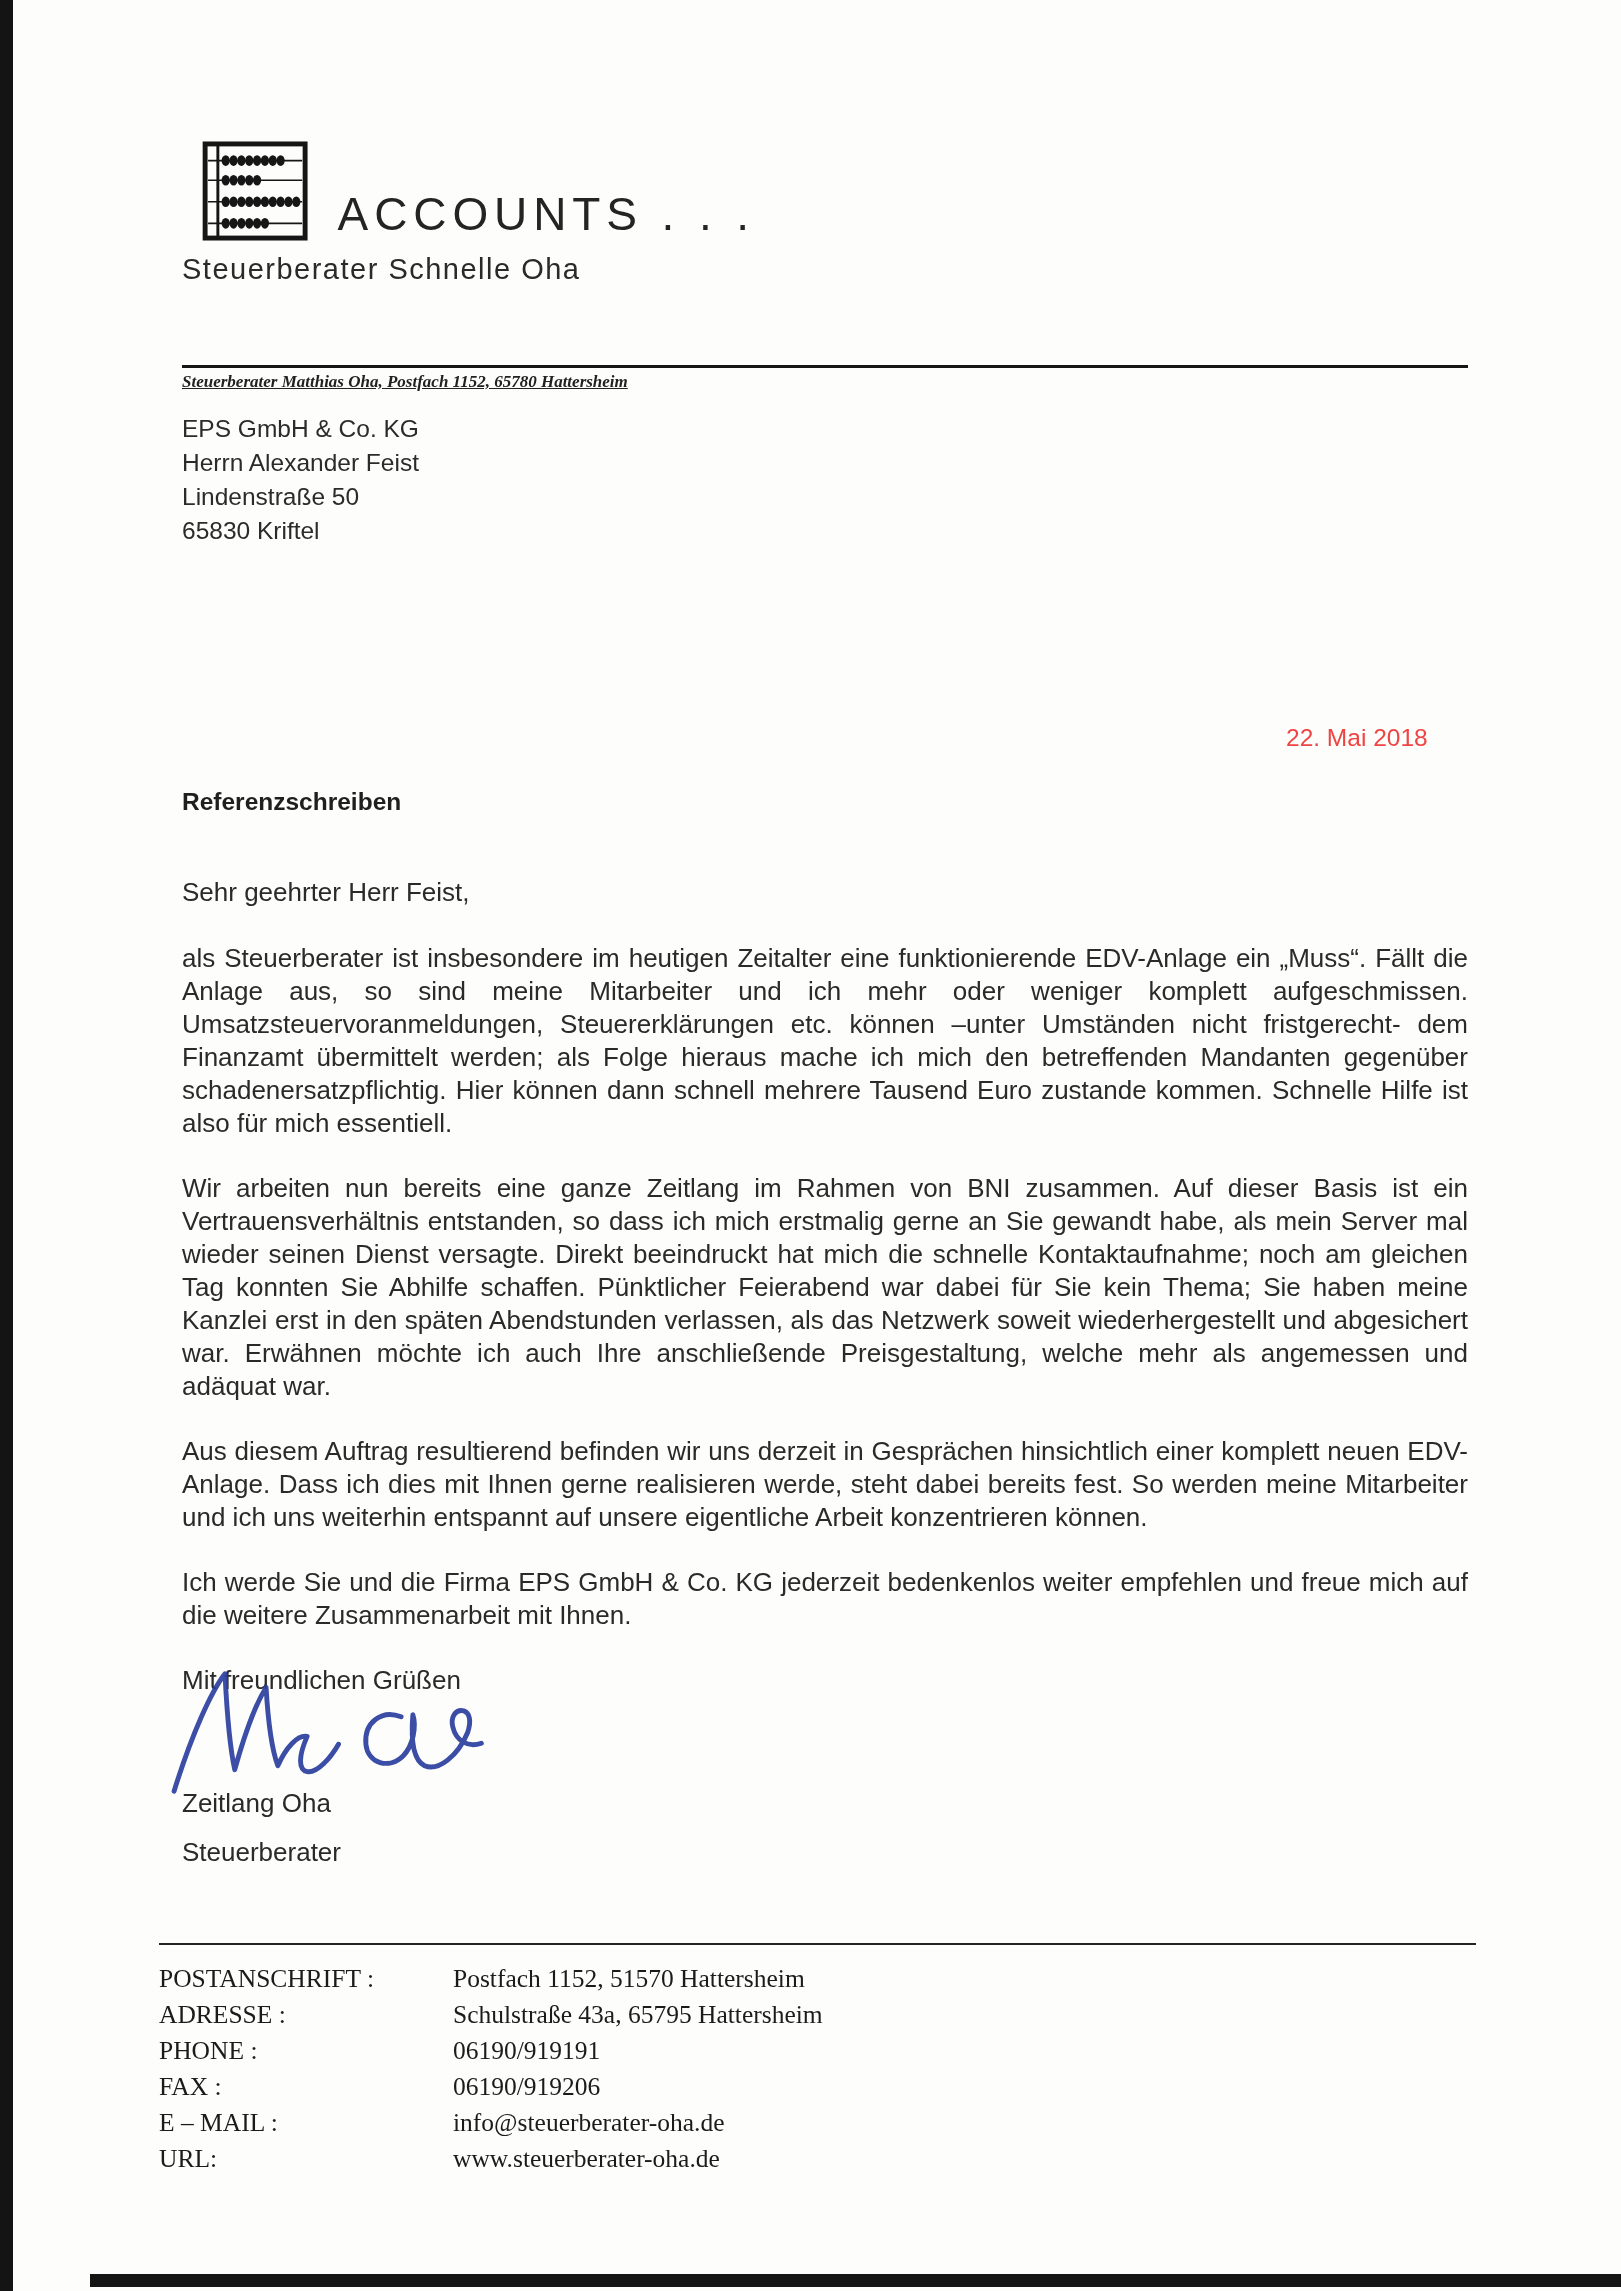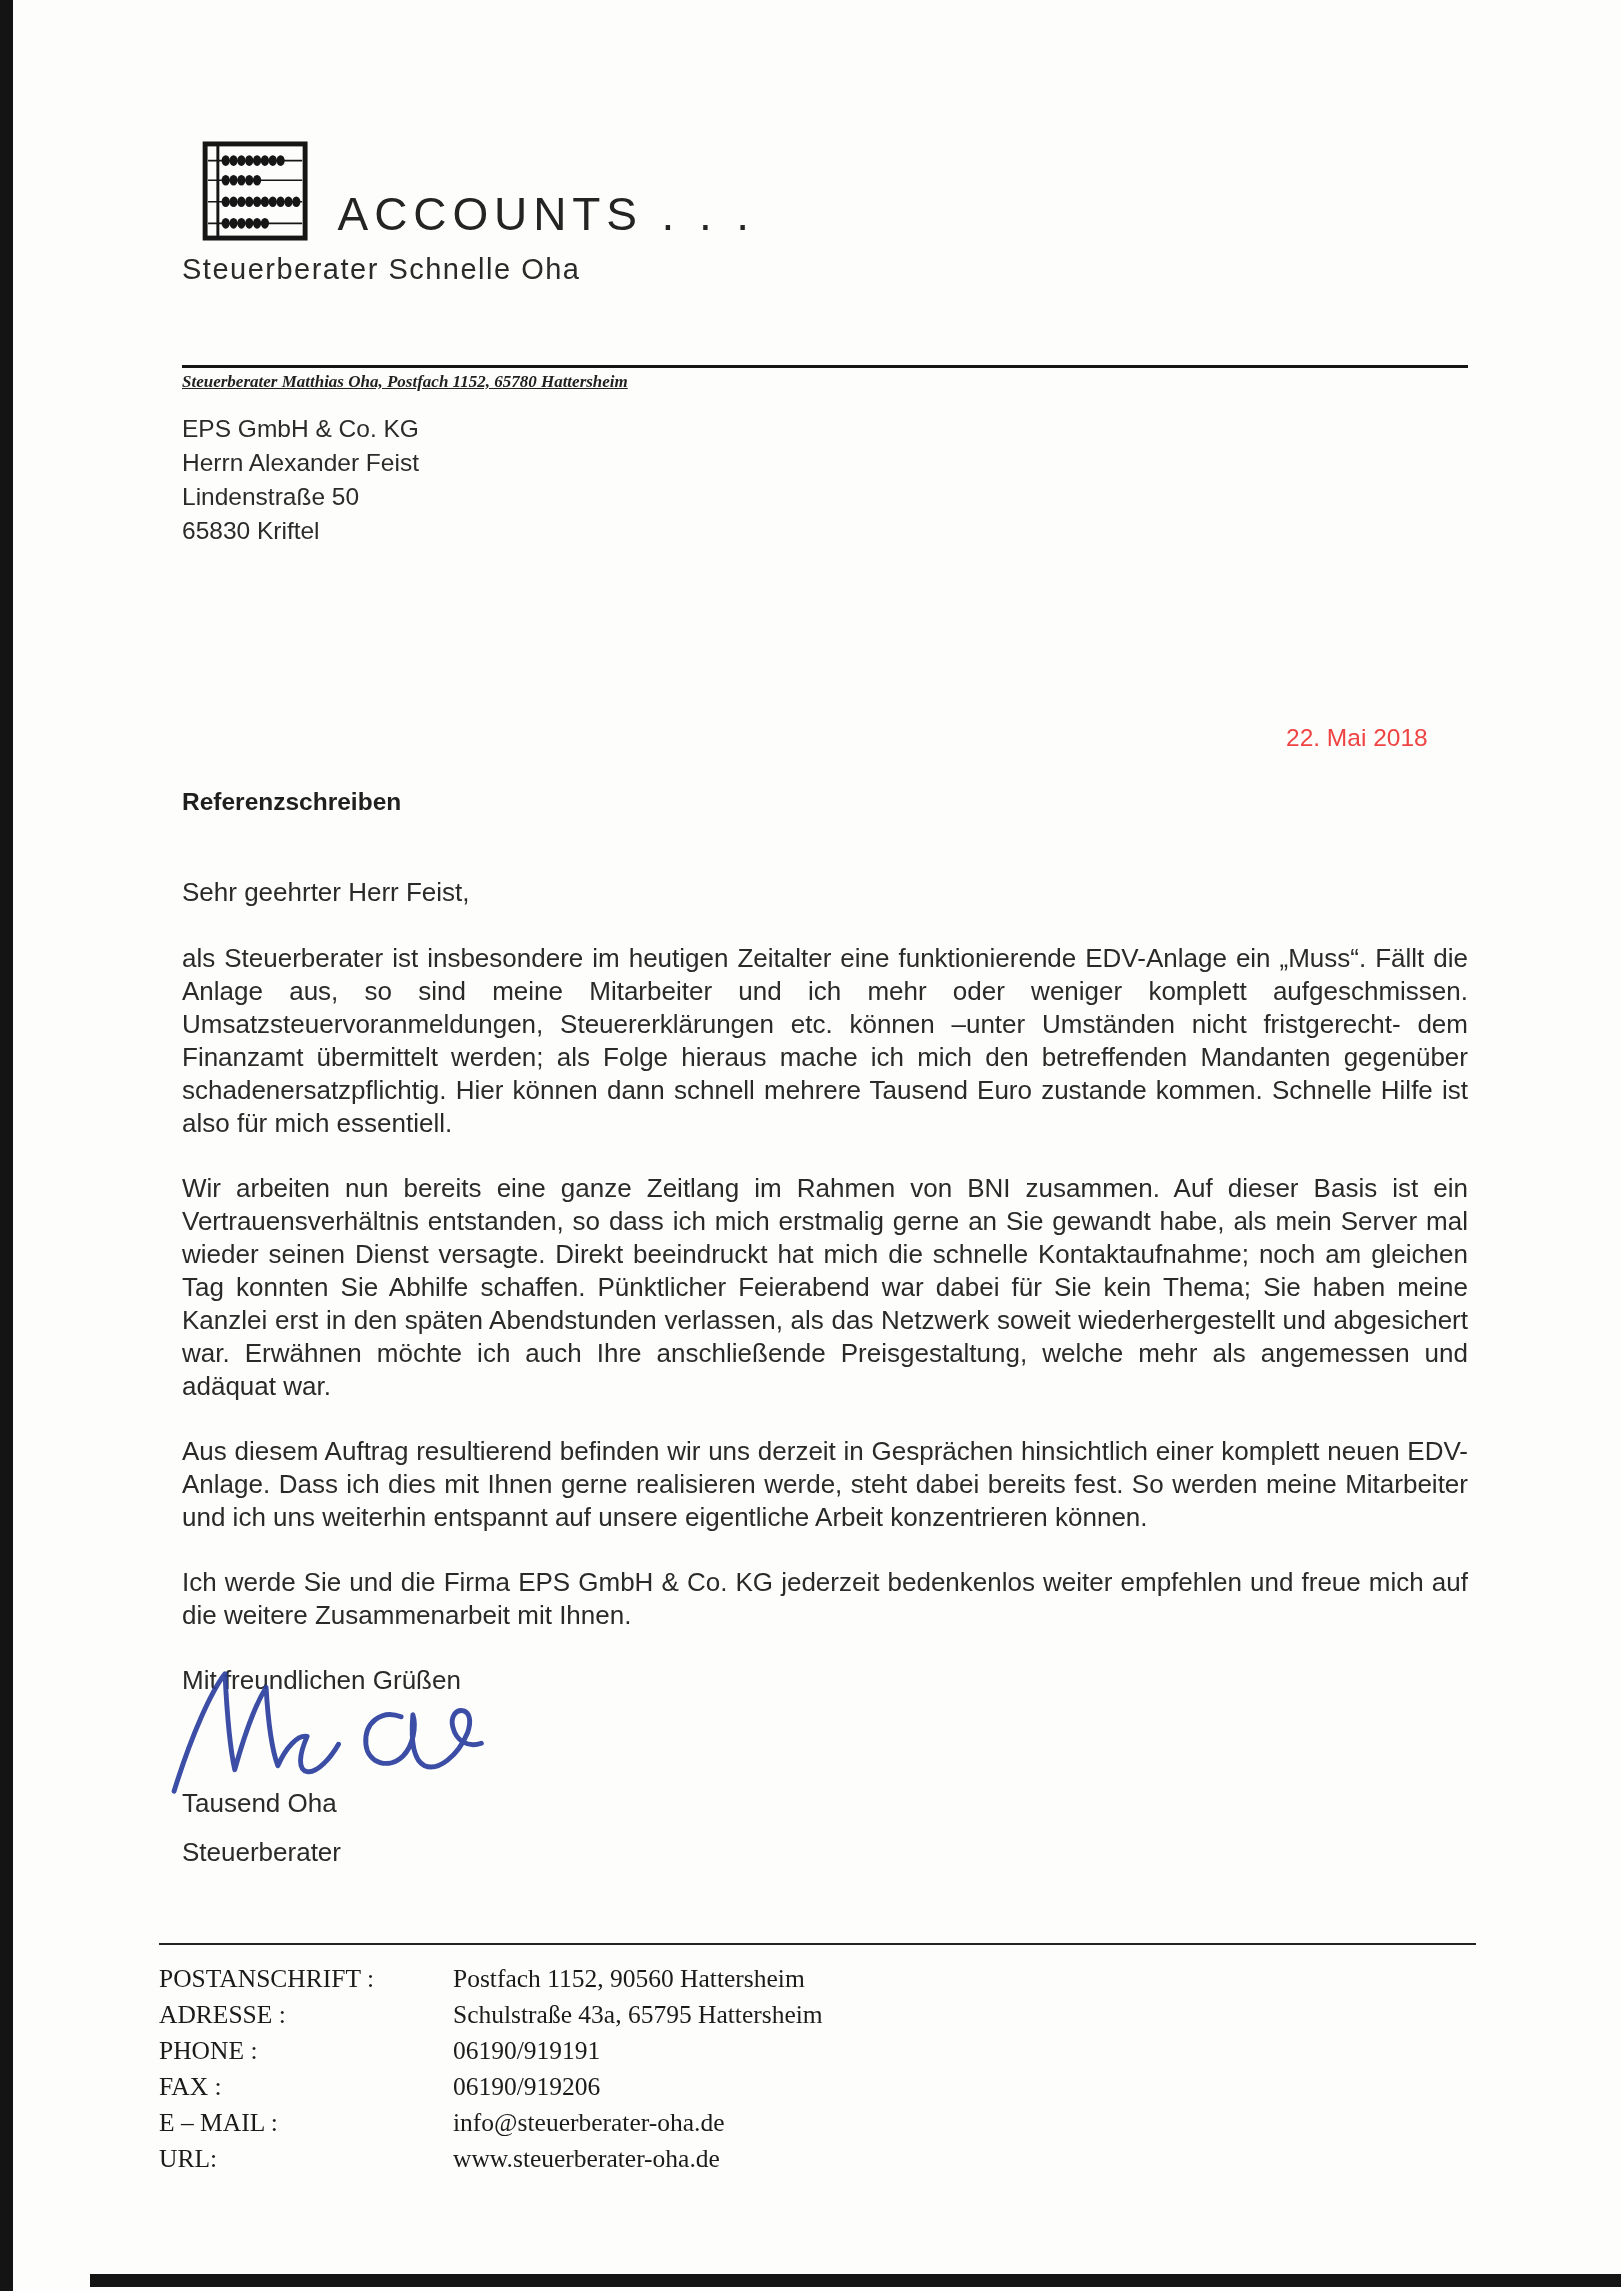--- a/index.html
+++ b/index.html
@@ -148,30 +148,30 @@
     <div class="sig-block">
       <svg class="signature-svg" width="343" height="137" viewBox="0 0 350 140" xmlns="http://www.w3.org/2000/svg">
         <g fill="none" stroke="#2b3f9e" stroke-width="5" stroke-linecap="round" stroke-linejoin="round" opacity="0.92">
           <path d="M 8,132 C 26,74 46,30 60,12 C 62,52 65,88 70,110 C 80,74 92,42 102,26 C 104,60 108,90 114,106 C 122,88 134,74 144,76 C 136,94 134,110 144,112 C 154,114 168,98 176,84"></path>
           <path d="M 240,56 C 220,48 202,62 204,84 C 206,104 228,110 242,96 C 252,86 256,66 252,54 C 250,78 252,100 264,106 C 278,112 298,96 308,72 C 312,60 310,52 304,50 C 296,48 290,56 293,67 C 296,80 308,88 322,83"></path>
         </g>
       </svg>
       <div style="height:125px;"></div>
     </div>
 
-    <div class="signer-name">Tausend Oha</div>
+    <div class="signer-name">Zeitlang Oha</div>
     <div class="signer-title">Steuerberater</div>
   </div>
 
   <div class="footer">
     <div class="footer-rule"></div>
     <div>
         <div class="footer-row">
           <div class="footer-label">POSTANSCHRIFT :</div>
-          <div class="footer-value">Postfach 1152, 90560 Hattersheim</div>
+          <div class="footer-value">Postfach 1152, 51570 Hattersheim</div>
         </div>
         <div class="footer-row">
           <div class="footer-label">ADRESSE :</div>
           <div class="footer-value">Schulstraße 43a, 65795 Hattersheim</div>
         </div>
         <div class="footer-row">
           <div class="footer-label">PHONE :</div>
           <div class="footer-value">06190/919191</div>
         </div>
         <div class="footer-row">

